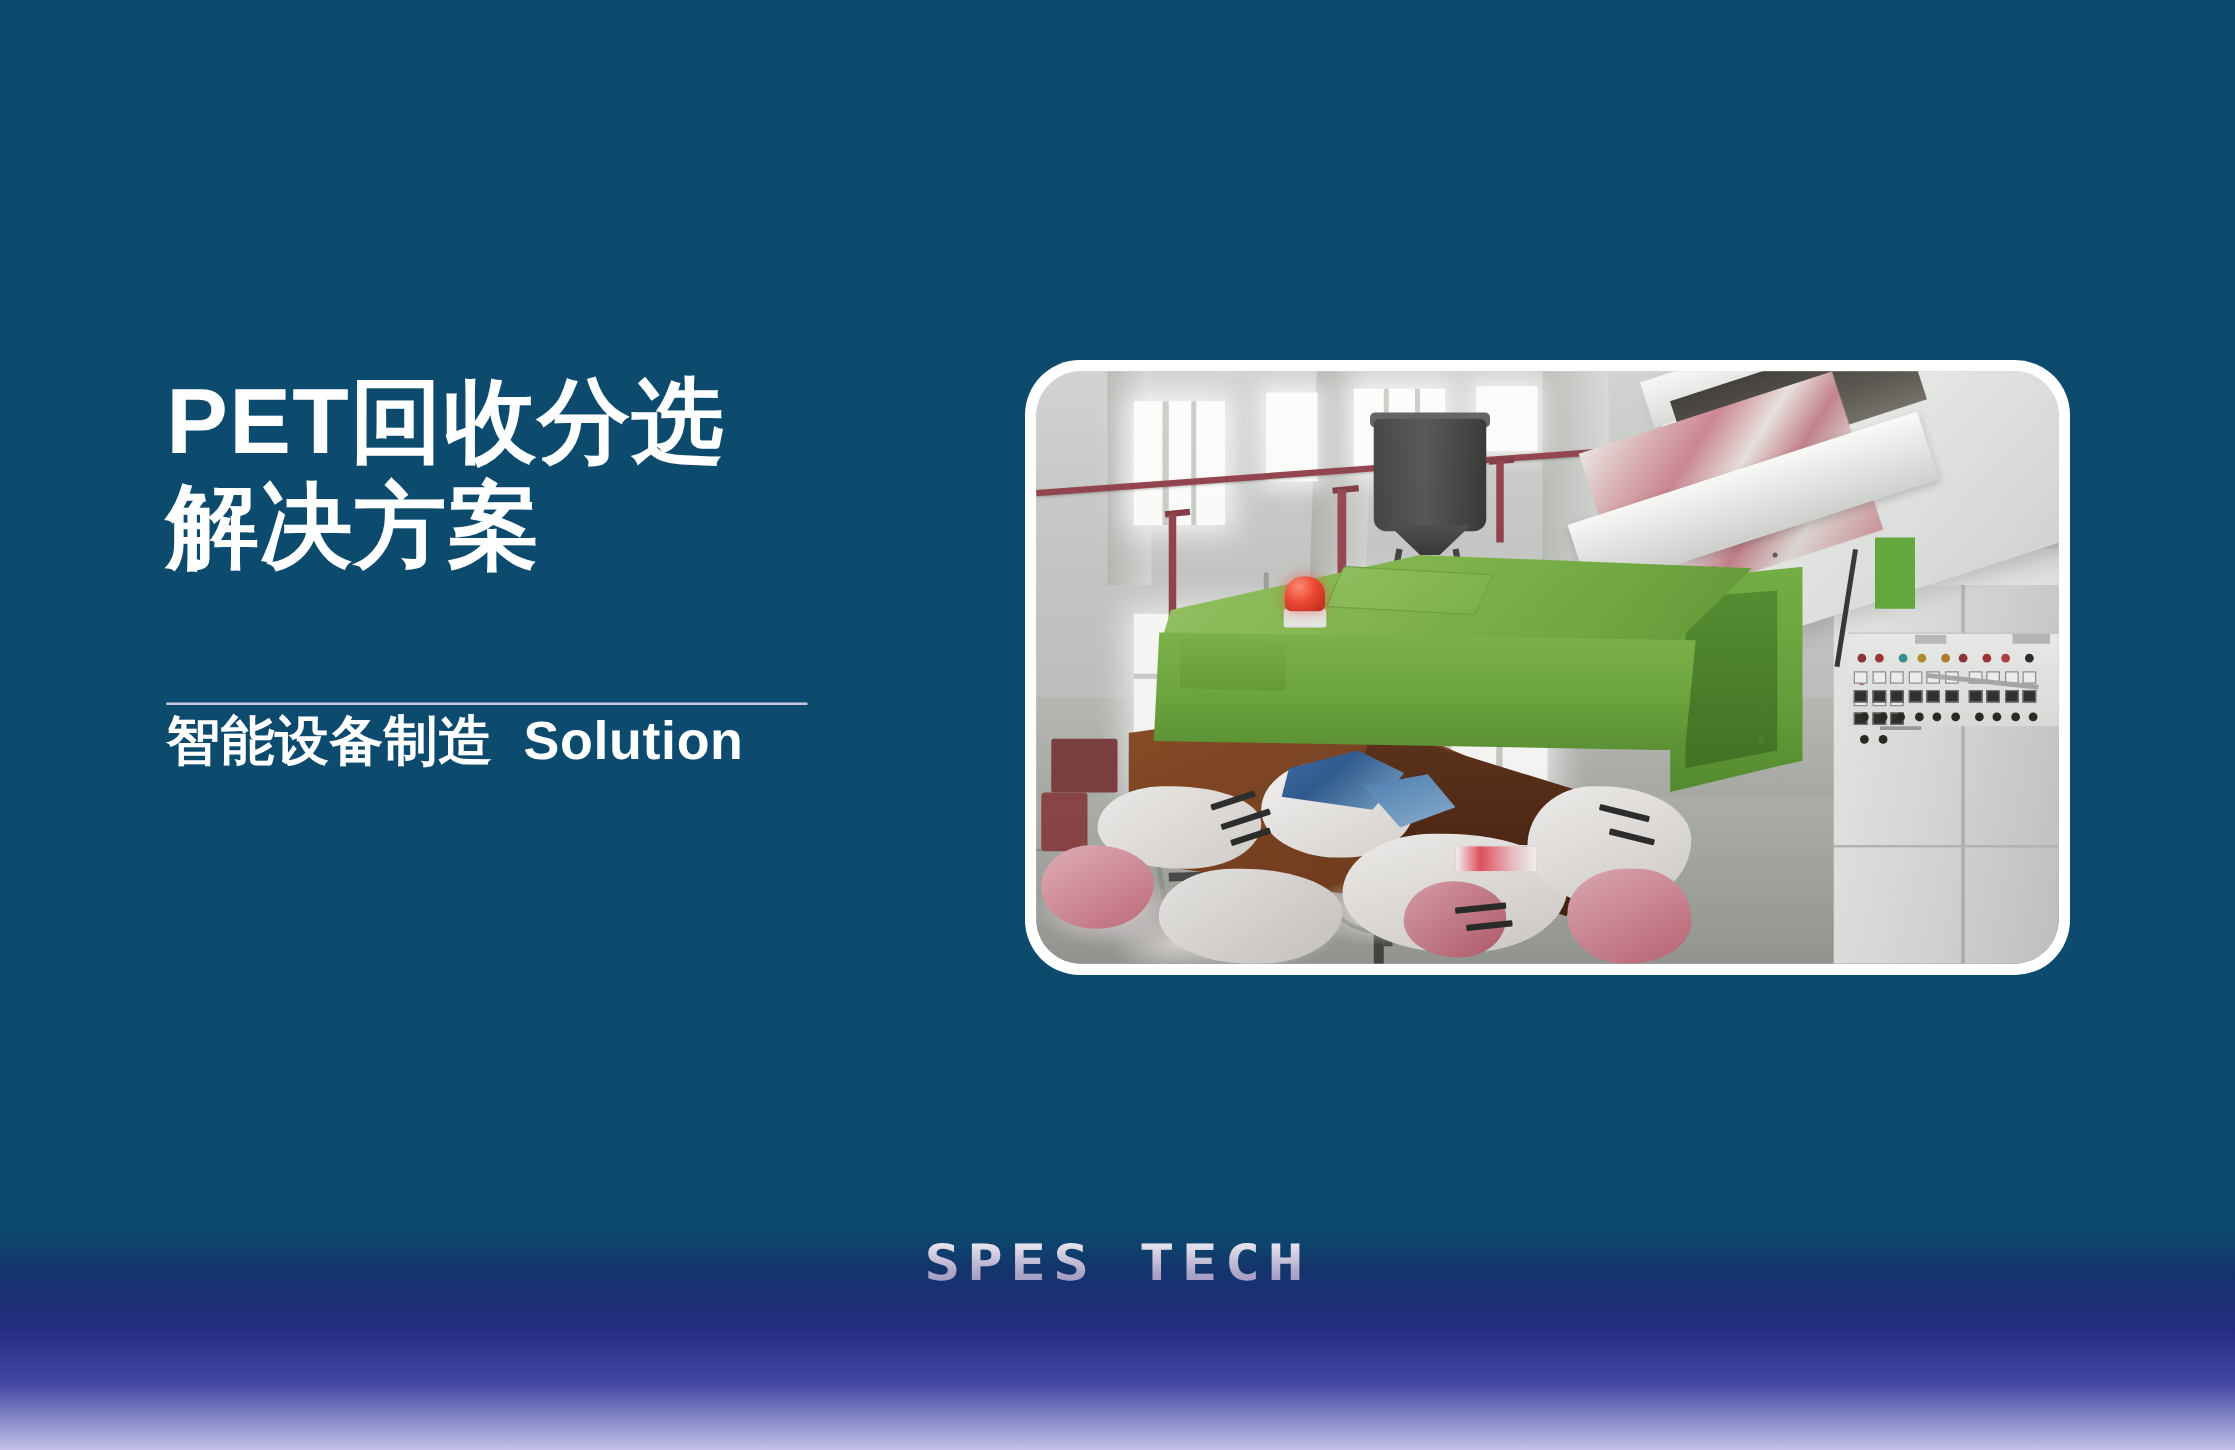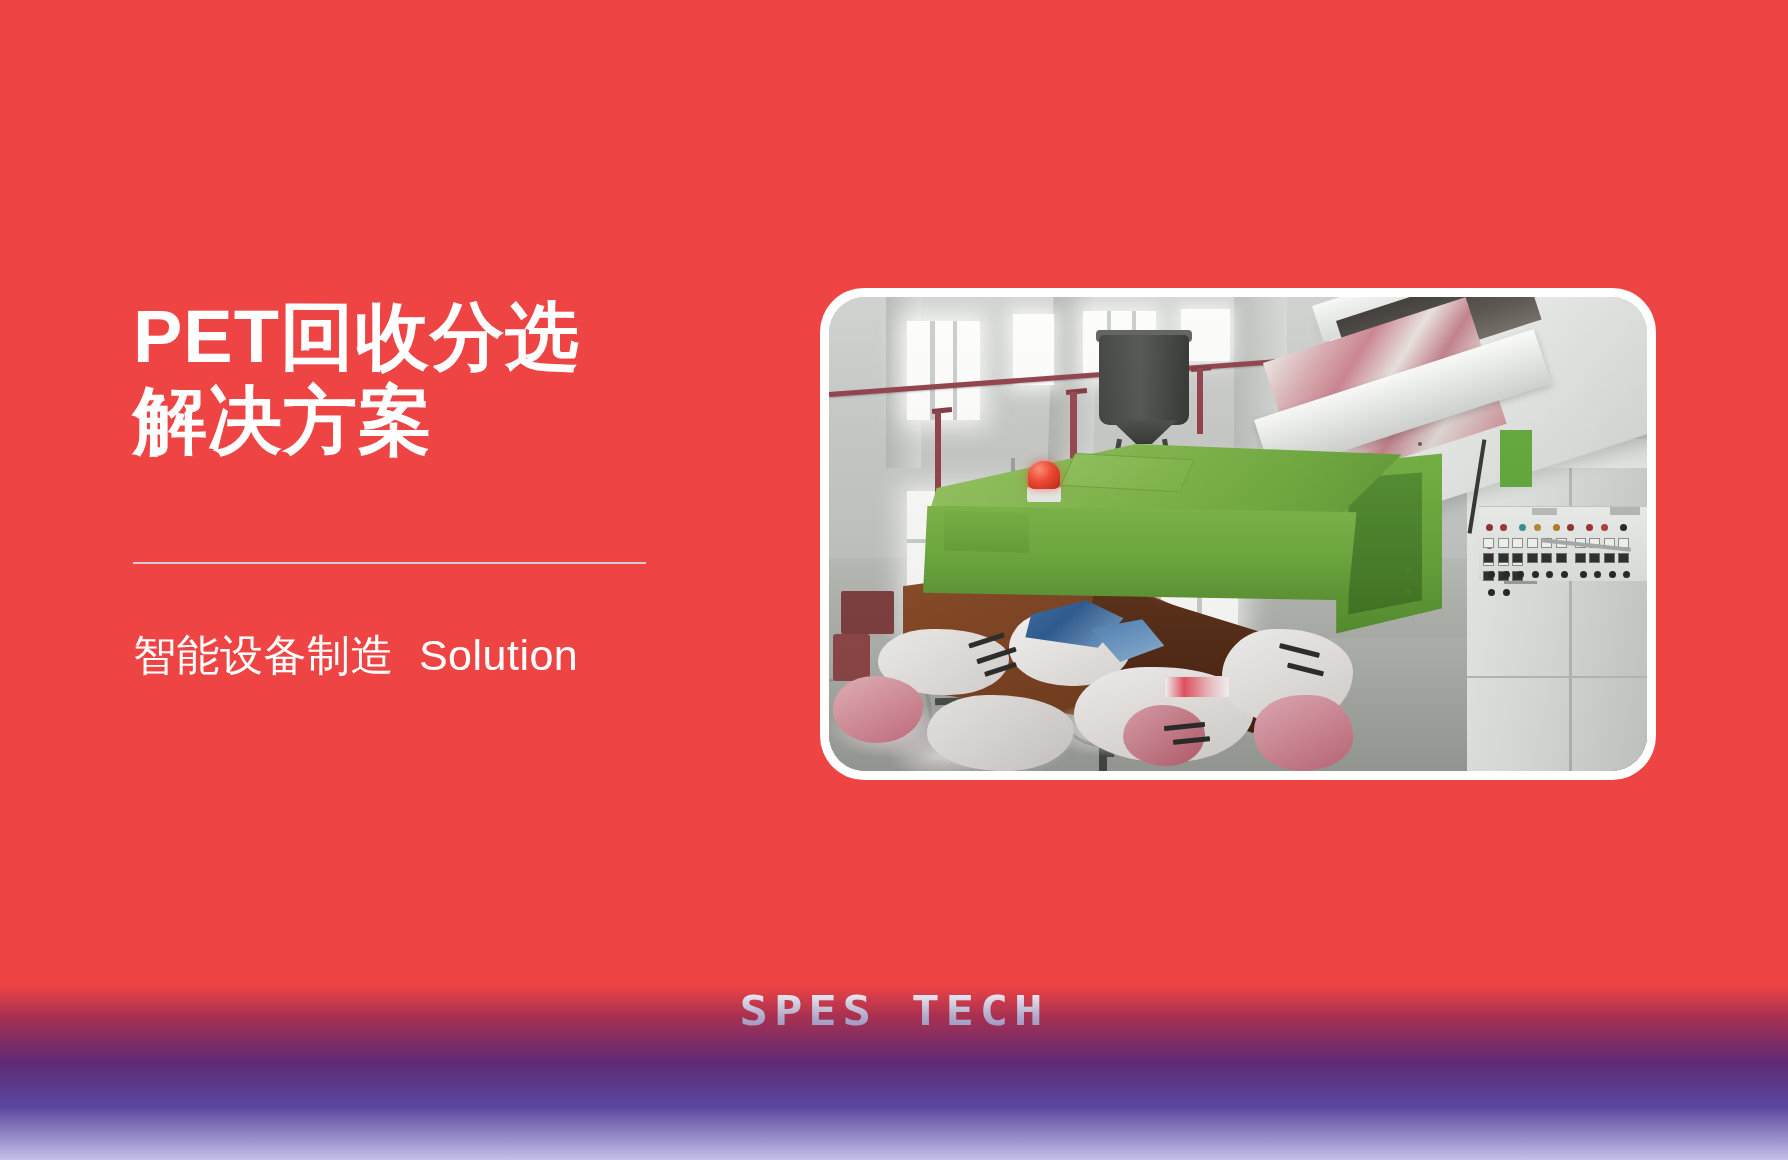--- a/index.html
+++ b/index.html
@@ -5,21 +5,21 @@
   * { margin:0; padding:0; box-sizing:border-box; }
   html, body {
     width:1788px; height:1160px;
     background:#1d0559;
     font-family:"Liberation Sans", sans-serif;
     overflow:hidden;
   }
   #slide {
     position:relative;
     width:1788px; height:1160px;
-    background:#ef4444;
+    background:#0c4a6e;
     overflow:hidden;
   }
 
   
   .bottom-glow {
     position:absolute; left:0; right:0; bottom:0;
     height:175px;
     background:linear-gradient(to bottom,
       rgba(29,5,89,0) 0%,
       rgba(33,11,104,0.35) 18%,
@@ -44,24 +44,23 @@
     letter-spacing:1px;
     white-space:pre-line;
   }
   .divider {
     margin-top:98px;
     width:513px; height:2px;
     background:#d8d4e8;
     opacity:.92;
   }
   .subtitle {
-    margin-top:63px;
     color:#ffffff;
     font-size:43px;
-    font-weight:400;
+    font-weight:700;
     letter-spacing:.5px;
     white-space:pre;
   }
 
   
   .photo-card {
     position:absolute;
     left:820px; top:288px;
     width:836px; height:492px;
     border-radius:44px;

